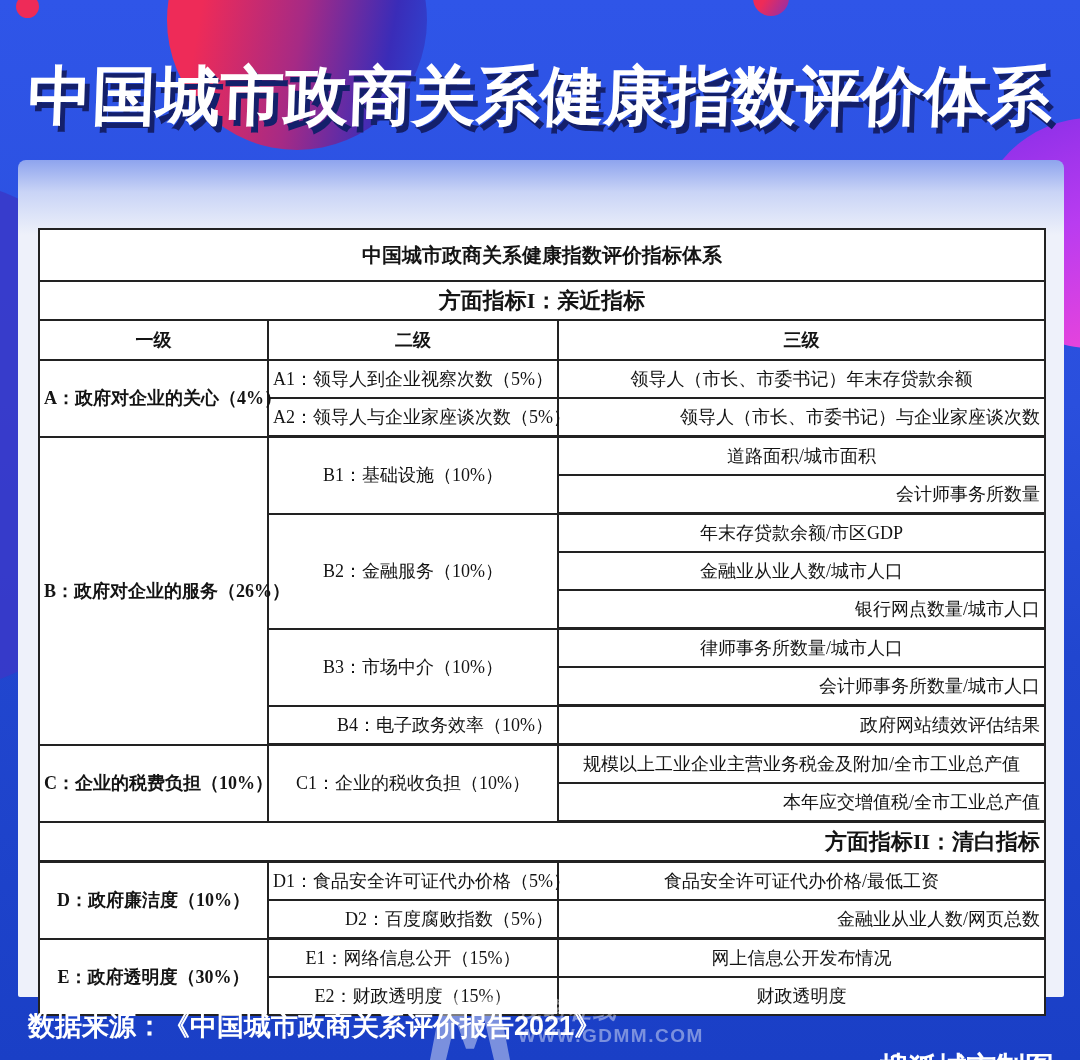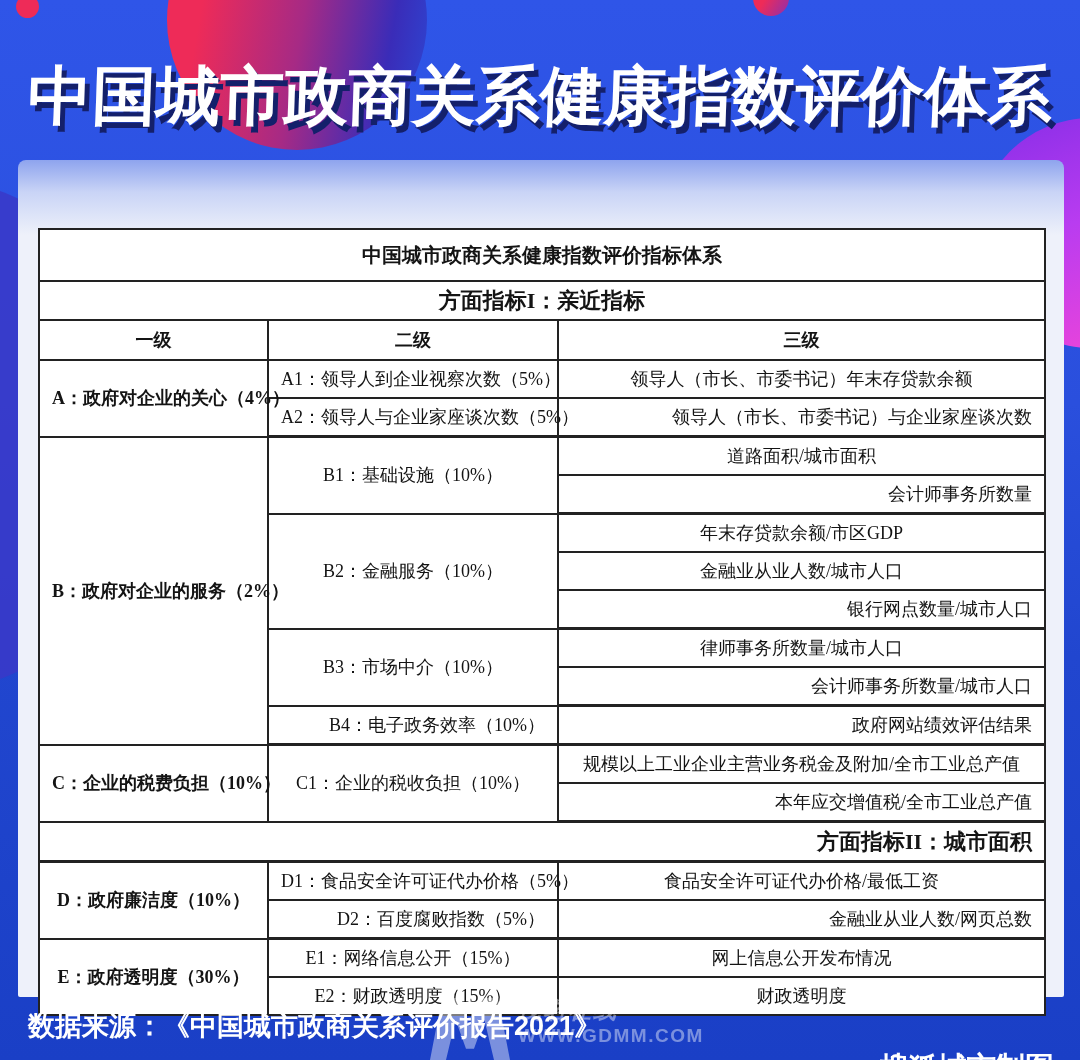--- a/index.html
+++ b/index.html
@@ -36,21 +36,21 @@
     border-radius:8px 8px 2px 2px;
   }
   
   table.idx{
     position:absolute;left:20px;top:68px;width:1006px;height:737px;
     border-collapse:collapse;table-layout:fixed;
     font-family:"Liberation Serif","DejaVu Serif",serif;color:#141414;
   }
   table.idx td{
     border:2px solid #222;background:#ffffff;text-align:center;vertical-align:middle;
-    font-size:18px;padding:0 12px;white-space:nowrap;height:36px;
+    font-size:18px;padding:0 4px;white-space:nowrap;height:36px;
   }
   tr.caption-row td{height:50px;font-size:20px;font-weight:bold;}
   tr.section-row td{height:37px;font-size:22px;font-weight:bold;}
   tr.head-row td{height:38px;font-size:18px;font-weight:bold;}
   td.l1{font-weight:bold;font-size:17px;}
   tr.grp td{border-bottom-width:3px;text-align:right;}
   
   .footer-source{position:absolute;left:28px;top:1008px;font-size:27px;font-weight:bold;color:#ffffff;white-space:nowrap;}
   .footer-credit{position:absolute;right:26px;top:1048px;font-size:29px;font-weight:bold;color:#ffffff;white-space:nowrap;}
   
@@ -98,21 +98,21 @@
           <td class="l1" rowspan="2">A：政府对企业的关心（4%）</td>
           <td>A1：领导人到企业视察次数（5%）</td>
           <td>领导人（市长、市委书记）年末存贷款余额</td>
         </tr>
         <tr class="grp">
           <td>A2：领导人与企业家座谈次数（5%）</td>
           <td>领导人（市长、市委书记）与企业家座谈次数</td>
         </tr>
 
         <tr>
-          <td class="l1" rowspan="8">B：政府对企业的服务（2%）</td>
+          <td class="l1" rowspan="8">B：政府对企业的服务（26%）</td>
           <td rowspan="2">B1：基础设施（10%）</td>
           <td>道路面积/城市面积</td>
         </tr>
         <tr class="grp">
           <td>会计师事务所数量</td>
         </tr>
         <tr>
           <td rowspan="3">B2：金融服务（10%）</td>
           <td>年末存贷款余额/市区GDP</td>
         </tr>
@@ -137,21 +137,21 @@
         <tr>
           <td class="l1" rowspan="2">C：企业的税费负担（10%）</td>
           <td rowspan="2">C1：企业的税收负担（10%）</td>
           <td>规模以上工业企业主营业务税金及附加/全市工业总产值</td>
         </tr>
         <tr class="grp">
           <td>本年应交增值税/全市工业总产值</td>
         </tr>
 
         <tr class="section-row grp">
-          <td colspan="3">方面指标II：城市面积</td>
+          <td colspan="3">方面指标II：清白指标</td>
         </tr>
 
         <tr>
           <td class="l1" rowspan="2">D：政府廉洁度（10%）</td>
           <td>D1：食品安全许可证代办价格（5%）</td>
           <td>食品安全许可证代办价格/最低工资</td>
         </tr>
         <tr class="grp">
           <td>D2：百度腐败指数（5%）</td>
           <td>金融业从业人数/网页总数</td>

